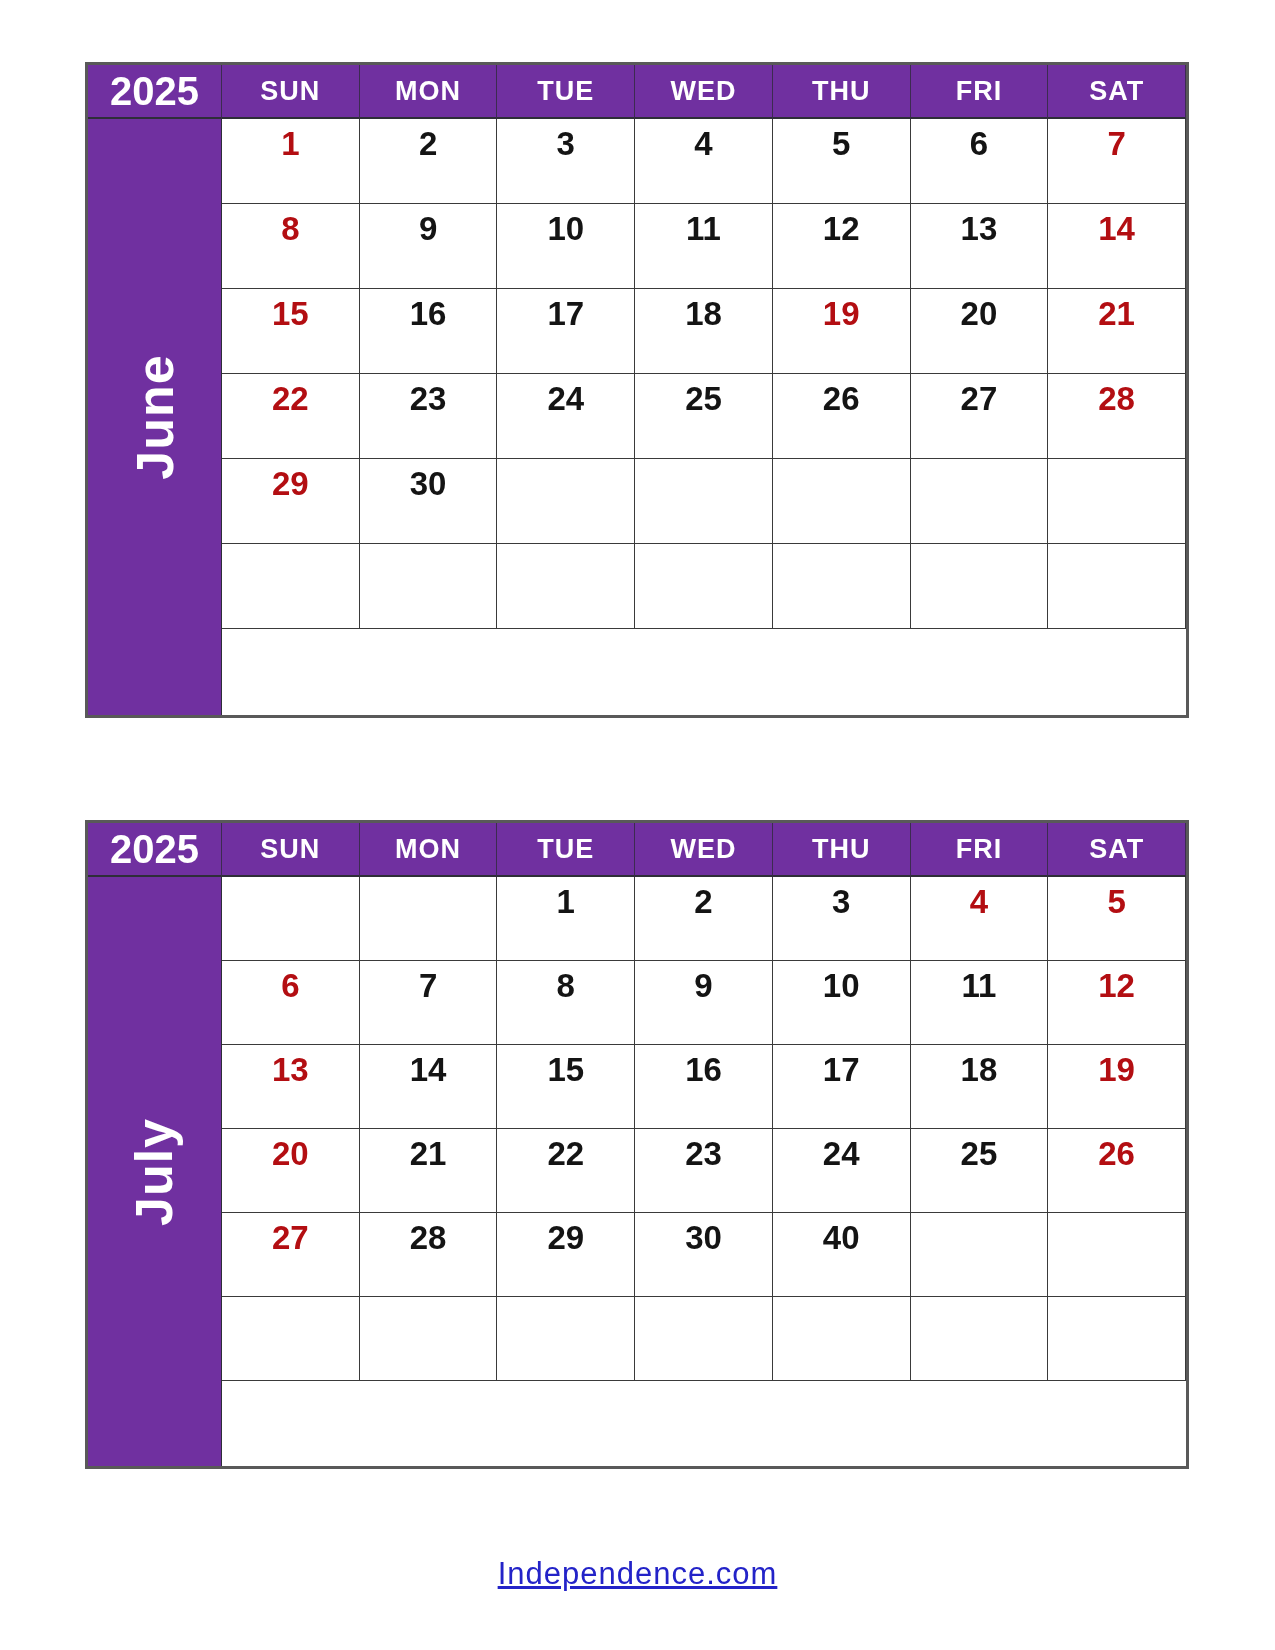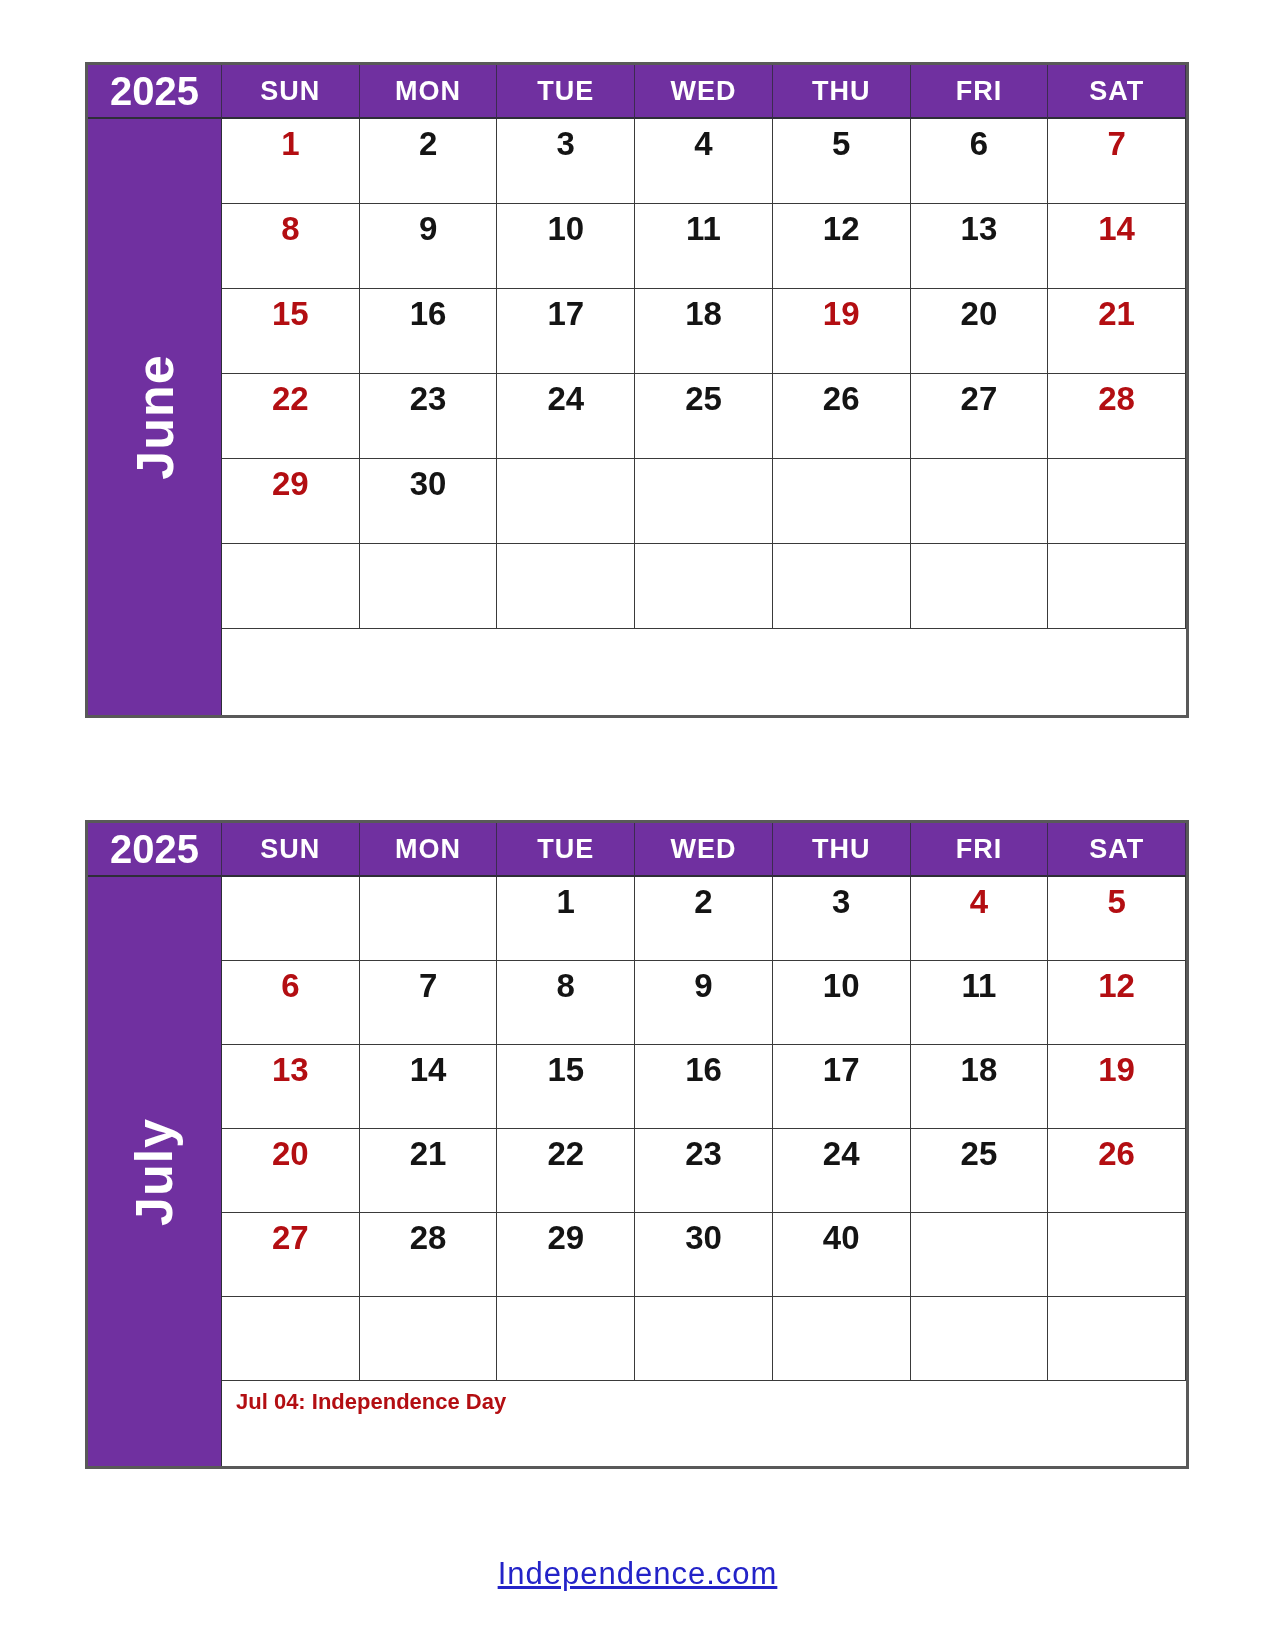--- a/index.html
+++ b/index.html
@@ -172,21 +172,20 @@
     <div class="hcell">SUN</div>
     <div class="hcell">MON</div>
     <div class="hcell">TUE</div>
     <div class="hcell">WED</div>
     <div class="hcell">THU</div>
     <div class="hcell">FRI</div>
     <div class="hcell">SAT</div>
     <div class="side">
       <span class="mname">July</span>
     </div>
-    <div class="holiday">Jul 04: Independence Day</div>
   <div class="dcell" style="grid-area: 2 / 2;"></div>
       <div class="dcell" style="grid-area: 2 / 3;"></div>
       <div class="dcell" style="grid-area: 2 / 4;">1</div>
       <div class="dcell" style="grid-area: 2 / 5;">2</div>
       <div class="dcell" style="grid-area: 2 / 6;">3</div>
       <div class="dcell red" style="grid-area: 2 / 7;">4</div>
       <div class="dcell red" style="grid-area: 2 / 8;">5</div>
       <div class="dcell red" style="grid-area: 3 / 2;">6</div>
       <div class="dcell" style="grid-area: 3 / 3;">7</div>
       <div class="dcell" style="grid-area: 3 / 4;">8</div>

